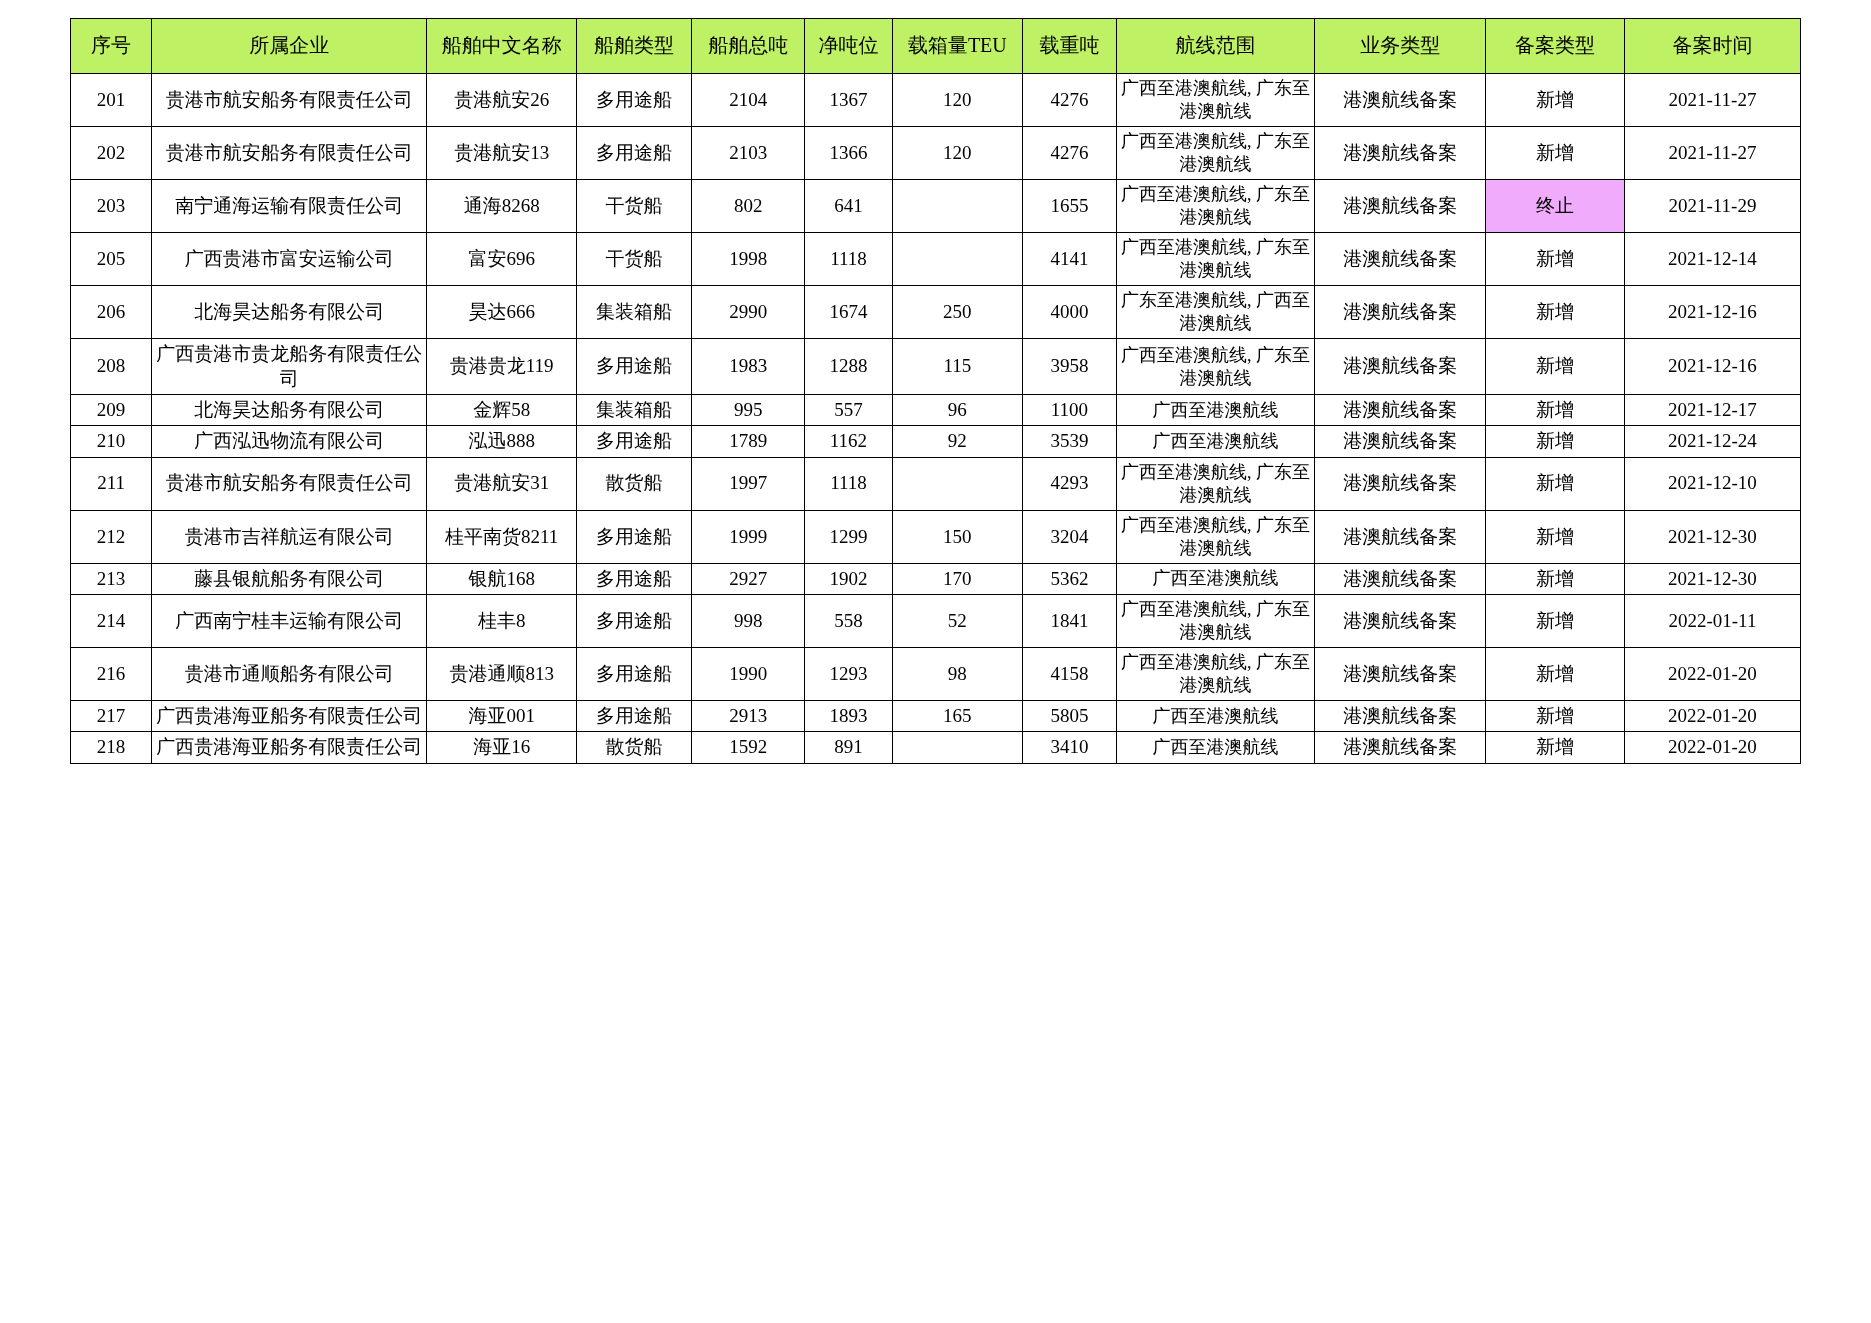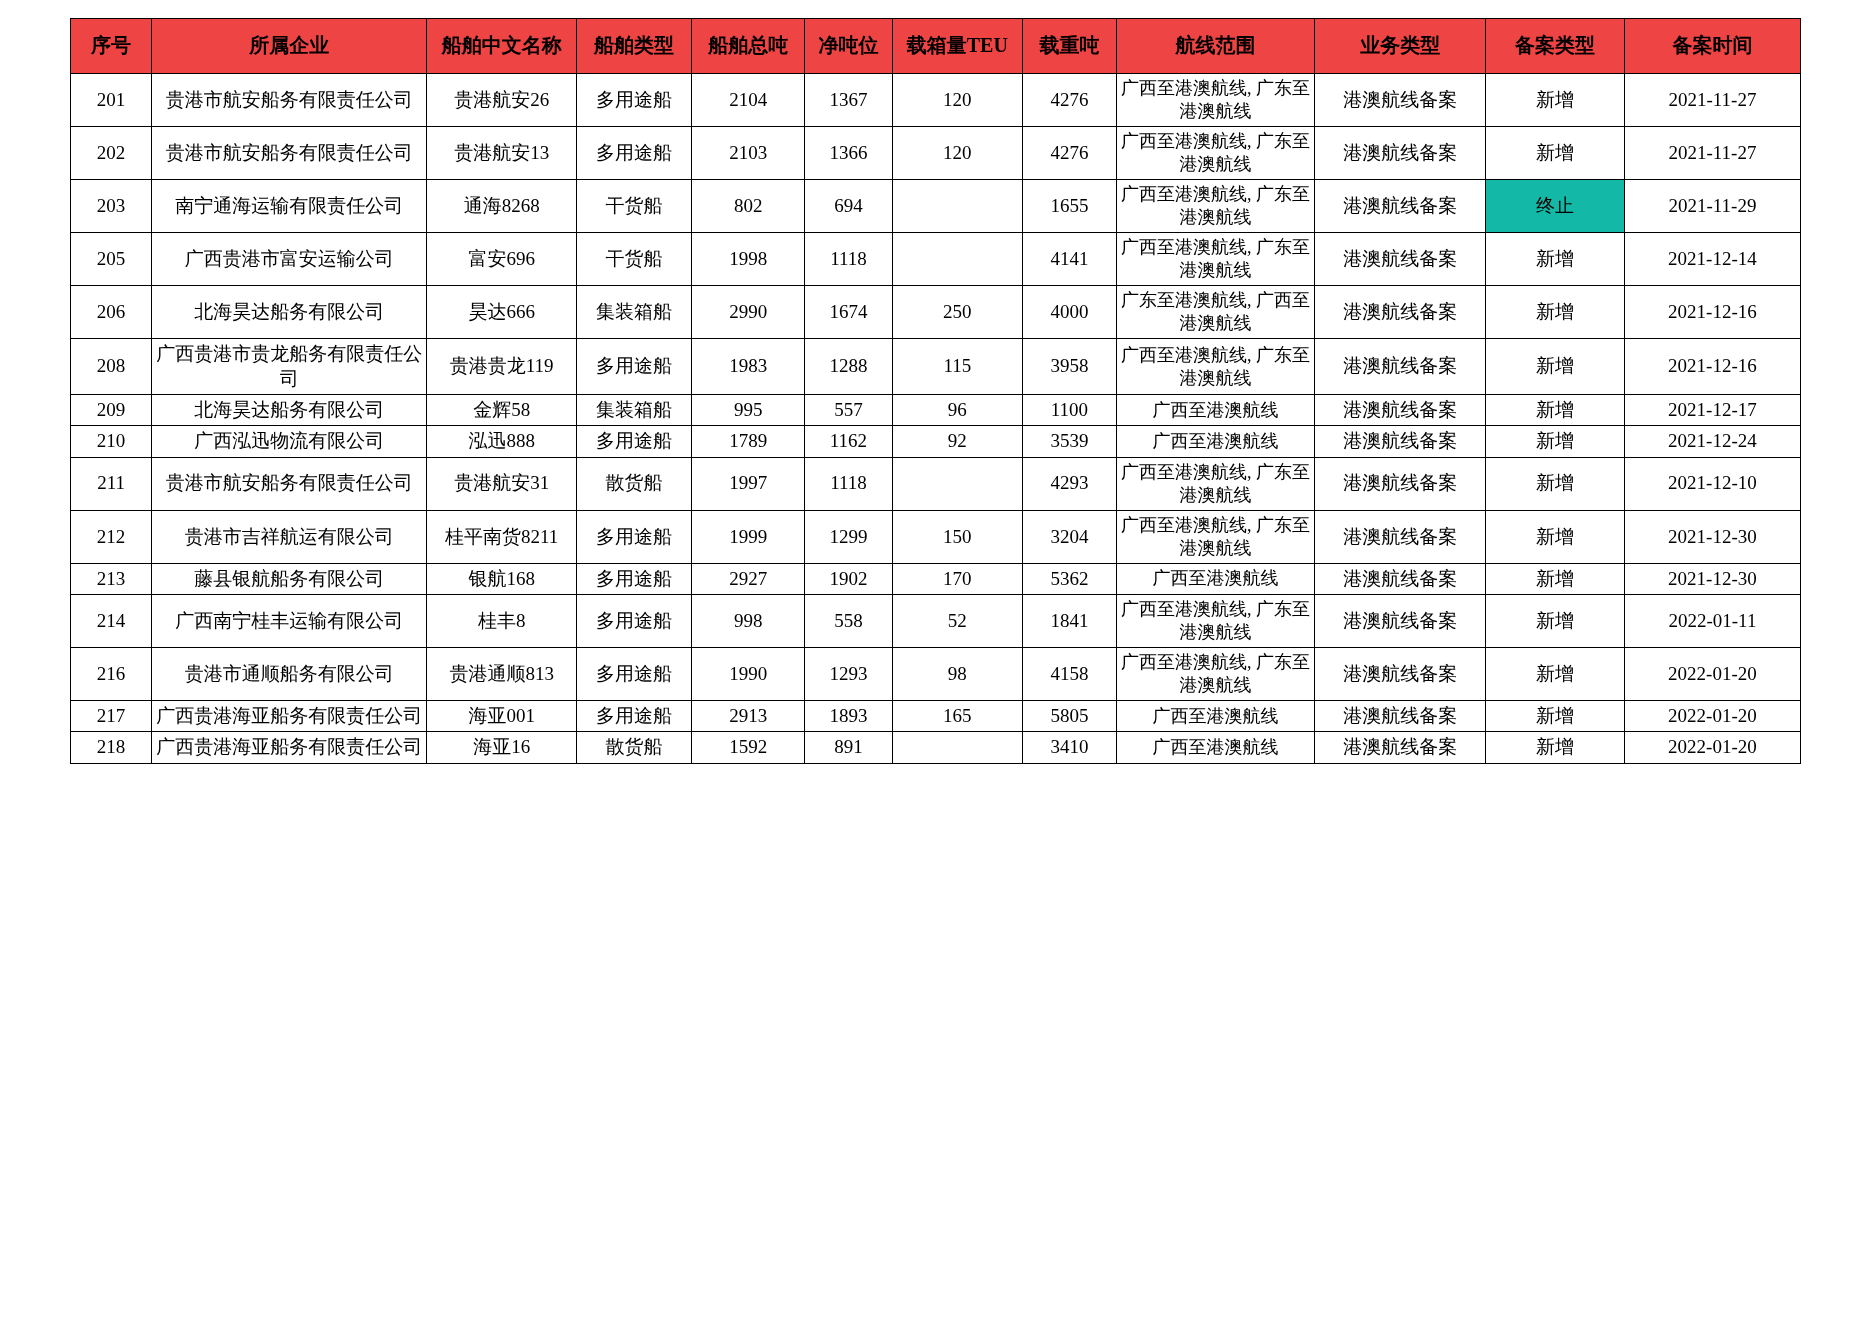--- a/index.html
+++ b/index.html
@@ -28,41 +28,41 @@
   table.vessel-table th,
   table.vessel-table td {
     border: 1px solid #000000;
     padding: 3px 4px;
     text-align: center;
     vertical-align: middle;
     line-height: 1.28;
     word-wrap: break-word;
   }
   thead th {
-    background: #ef4444;
-    font-weight: bold;
+    background: #bef264;
+    font-weight: normal;
     font-size: 20px;
     height: 48px;
     padding: 4px 3px;
   }
   td.num-cell {
     font-family: "Liberation Serif", "DejaVu Serif", serif;
   }
   td.right-num {
     text-align: right;
     padding-right: 12px;
   }
   td.route-cell {
     text-align: left;
     padding-left: 8px;
     font-size: 18px;
     margin-left: 20px;
   }
   td.status-terminated {
-    background: #14b8a6;
+    background: #f0abfc;
   }
   
   col.c-idx      { width: 76px; }
   col.c-company  { width: 258px; }
   col.c-shipname { width: 140px; }
   col.c-shiptype { width: 108px; }
   col.c-gross    { width: 106px; }
   col.c-net      { width: 82px; }
   col.c-teu      { width: 122px; }
   col.c-dwt      { width: 88px; }
@@ -134,21 +134,21 @@
           <td>港澳航线备案</td>
           <td>新增</td>
           <td class="num-cell">2021-11-27</td>
         </tr>
         <tr>
           <td class="num-cell">203</td>
           <td>南宁通海运输有限责任公司</td>
           <td>通海8268</td>
           <td>干货船</td>
           <td class="num-cell right-num">802</td>
-          <td class="num-cell right-num">694</td>
+          <td class="num-cell right-num">641</td>
           <td class="num-cell right-num"></td>
           <td class="num-cell right-num">1655</td>
           <td class="route-cell">广西至港澳航线, 广东至港澳航线</td>
           <td>港澳航线备案</td>
           <td class="status-terminated">终止</td>
           <td class="num-cell">2021-11-29</td>
         </tr>
         <tr>
           <td class="num-cell">205</td>
           <td>广西贵港市富安运输公司</td>

